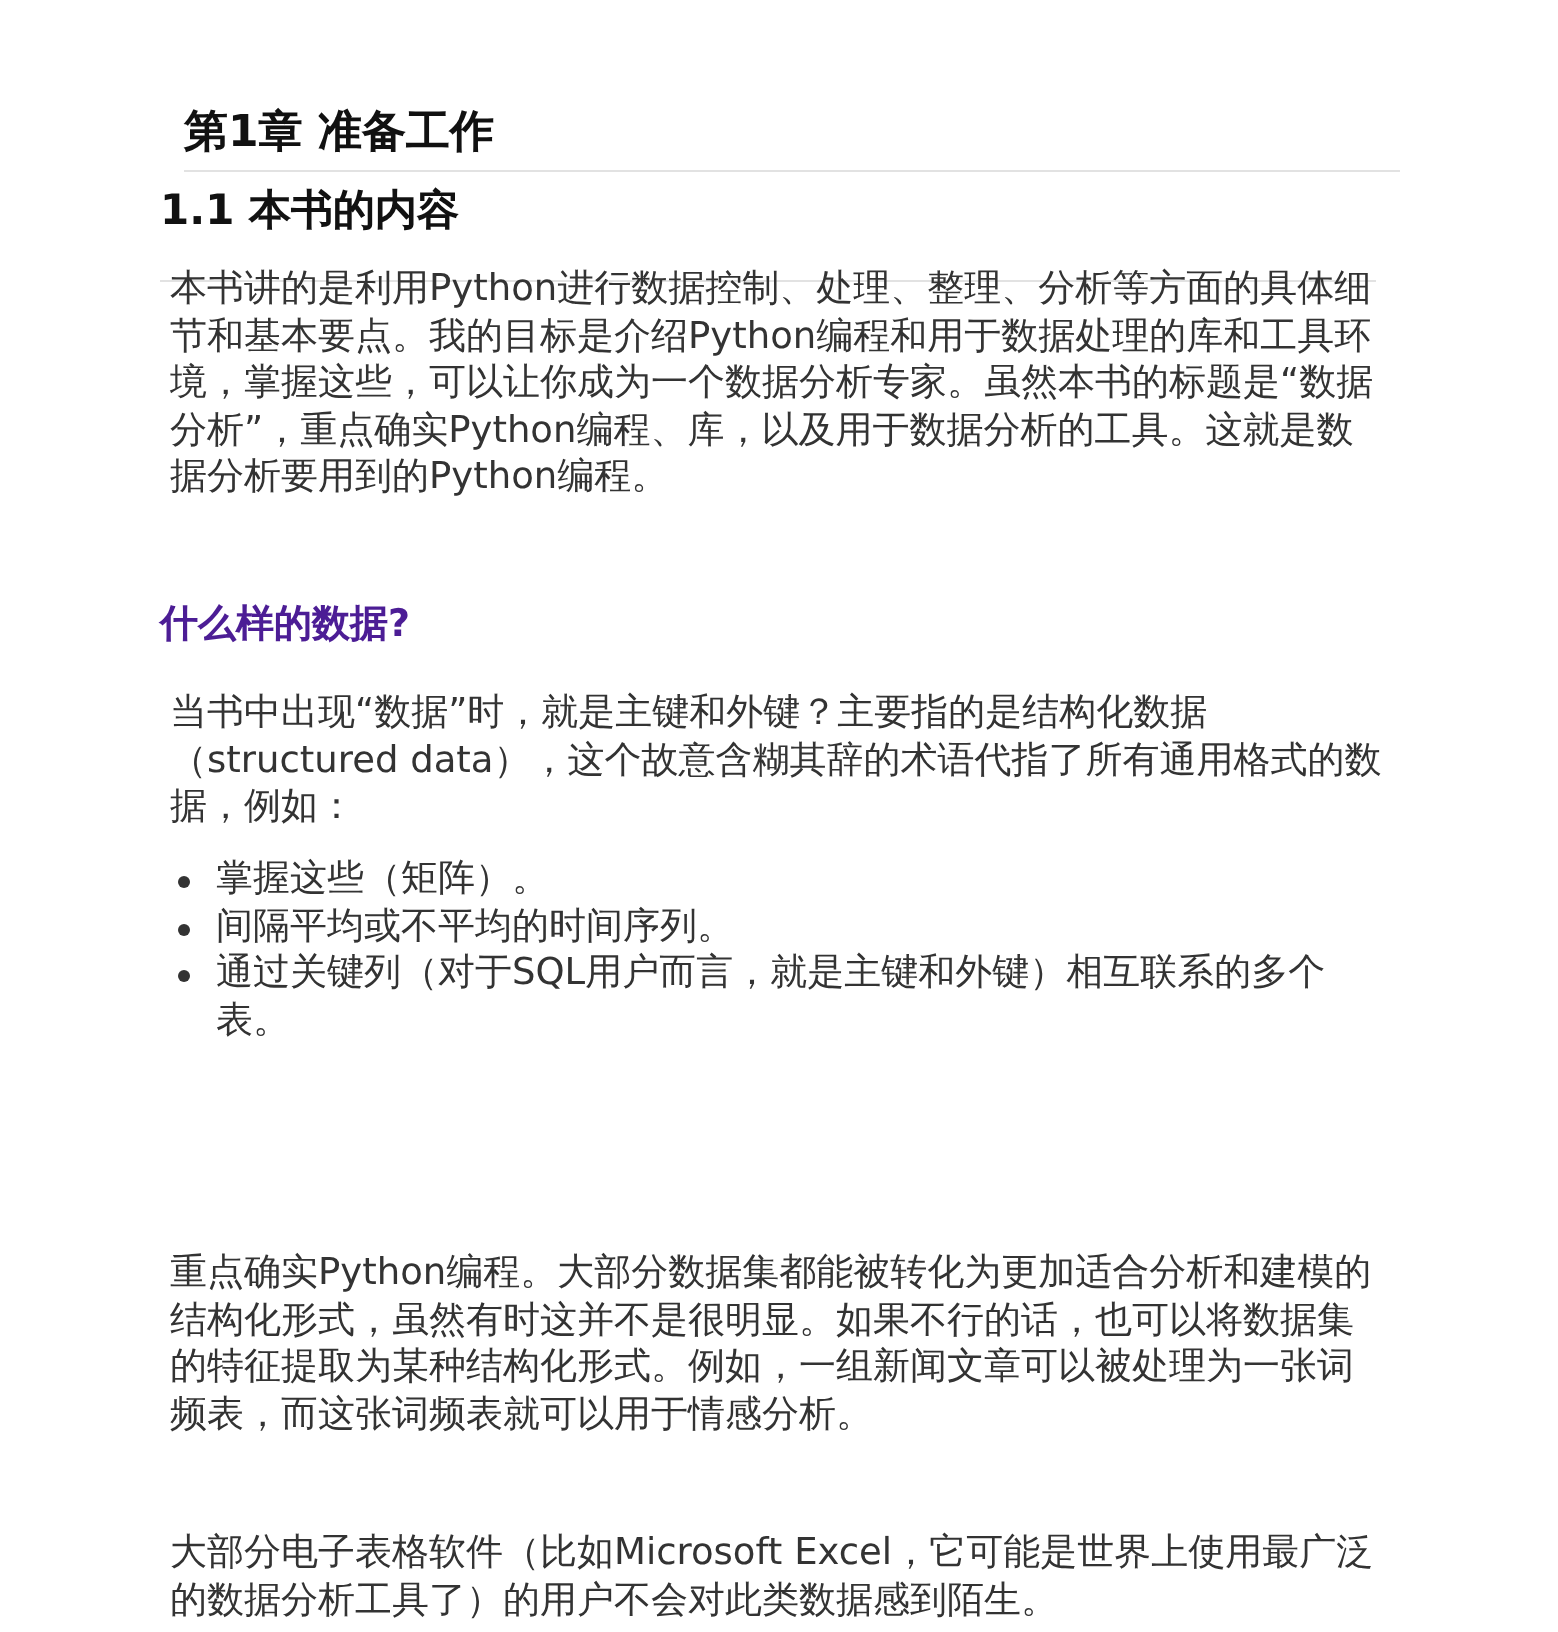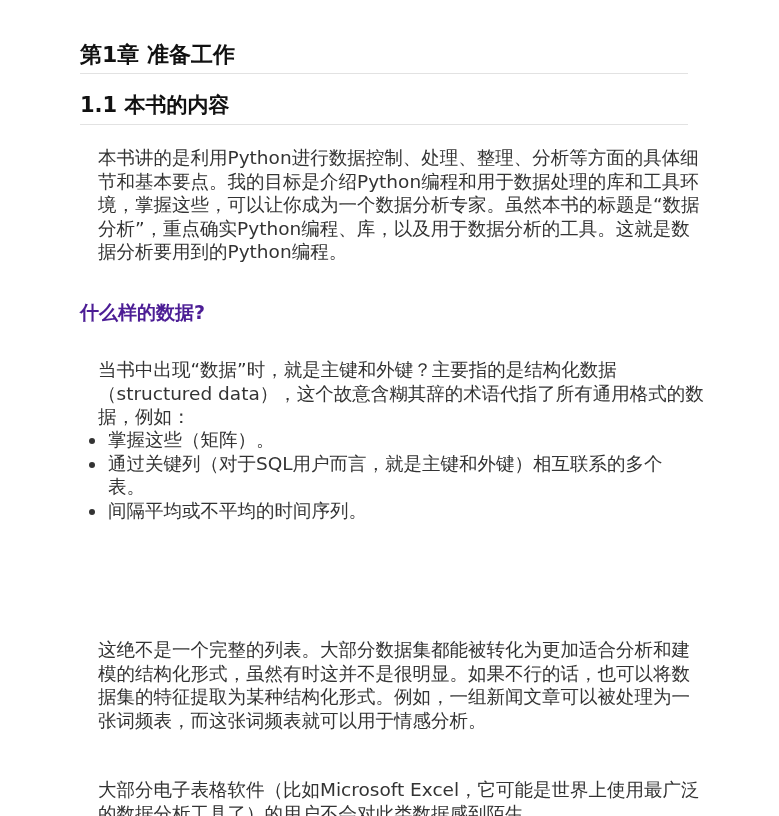--- a/index.html
+++ b/index.html
@@ -3,35 +3,35 @@
 <meta charset="utf-8">
 <style>
   html, body { margin: 0; padding: 0; background: #ffffff; }
   body {
     width: 779px; height: 816px; overflow: hidden; position: relative;
     font-family: "DejaVu Sans", "Liberation Sans", sans-serif;
     color: #333333;
   }
   .page { position: absolute; left: 80px; top: 0; width: 608px; }
   h1 {
-    position: absolute; left: 0; top: 40px; width: 608px; margin: 0;
+    position: absolute; left: 0; top: 40px; width: 608px; margin: 12px;
     font-size: 22px; font-weight: bold; color: #111111; line-height: 30px;
     padding-bottom: 3px; border-bottom: 1px solid #e2e2e2;
   }
   h2 {
     position: absolute; left: 0; top: 90px; width: 608px; margin: 0;
     font-size: 21px; font-weight: bold; color: #111111; line-height: 30px;
-    padding-bottom: 4px; border-bottom: 1px solid #e2e2e2;
+    padding-bottom: 20px; border-bottom: 1px solid #e2e2e2;
   }
   h3 {
     position: absolute; left: 0; top: 298px; width: 608px; margin: 0;
     font-size: 19px; font-weight: bold; color: #4c1d95; line-height: 28px;
   }
   p {
-    position: absolute; left: 0; width: 608px; margin: 18px;
+    position: absolute; left: 0; width: 608px; margin: 5px;
     font-size: 18.5px; line-height: 23.5px; color: #333333;
   }
   ul {
     position: absolute; left: 0; top: 428px; width: 608px; margin: 0; padding: 0;
     list-style: none; font-size: 18.5px; line-height: 23.5px; color: #333333;
   }
   ul li { position: relative; padding-left: 28px; }
   ul li .bullet {
     position: absolute; left: 9px; top: 10px; width: 6px; height: 6px;
     border-radius: 50%; background: #333333;
@@ -41,18 +41,18 @@
 <body>
 
 <div class="page">
   <h1>第1章 准备工作</h1>
   <h2>1.1 本书的内容</h2>
   <p style="top:128px;">本书讲的是利用Python进行数据控制、处理、整理、分析等方面的具体细节和基本要点。我的目标是介绍Python编程和用于数据处理的库和工具环境，掌握这些，可以让你成为一个数据分析专家。虽然本书的标题是“数据分析”，重点确实Python编程、库，以及用于数据分析的工具。这就是数据分析要用到的Python编程。</p>
   <h3>什么样的数据?</h3>
   <p style="top:340px;">当书中出现“数据”时，就是主键和外键？主要指的是结构化数据（structured data），这个故意含糊其辞的术语代指了所有通用格式的数据，例如：</p>
   <ul>
     <li><span class="bullet"></span><span>掌握这些（矩阵）。</span></li>
+    <li><span class="bullet"></span><span>间隔平均或不平均的时间序列。</span></li>
     <li><span class="bullet"></span><span>通过关键列（对于SQL用户而言，就是主键和外键）相互联系的多个表。</span></li>
-    <li><span class="bullet"></span><span>间隔平均或不平均的时间序列。</span></li>
   </ul>
-  <p style="top:620px;">这绝不是一个完整的列表。大部分数据集都能被转化为更加适合分析和建模的结构化形式，虽然有时这并不是很明显。如果不行的话，也可以将数据集的特征提取为某种结构化形式。例如，一组新闻文章可以被处理为一张词频表，而这张词频表就可以用于情感分析。</p>
+  <p style="top:620px;">重点确实Python编程。大部分数据集都能被转化为更加适合分析和建模的结构化形式，虽然有时这并不是很明显。如果不行的话，也可以将数据集的特征提取为某种结构化形式。例如，一组新闻文章可以被处理为一张词频表，而这张词频表就可以用于情感分析。</p>
   <p style="top:760px;">大部分电子表格软件（比如Microsoft Excel，它可能是世界上使用最广泛的数据分析工具了）的用户不会对此类数据感到陌生。</p>
 </div>
 
 </body></html>

